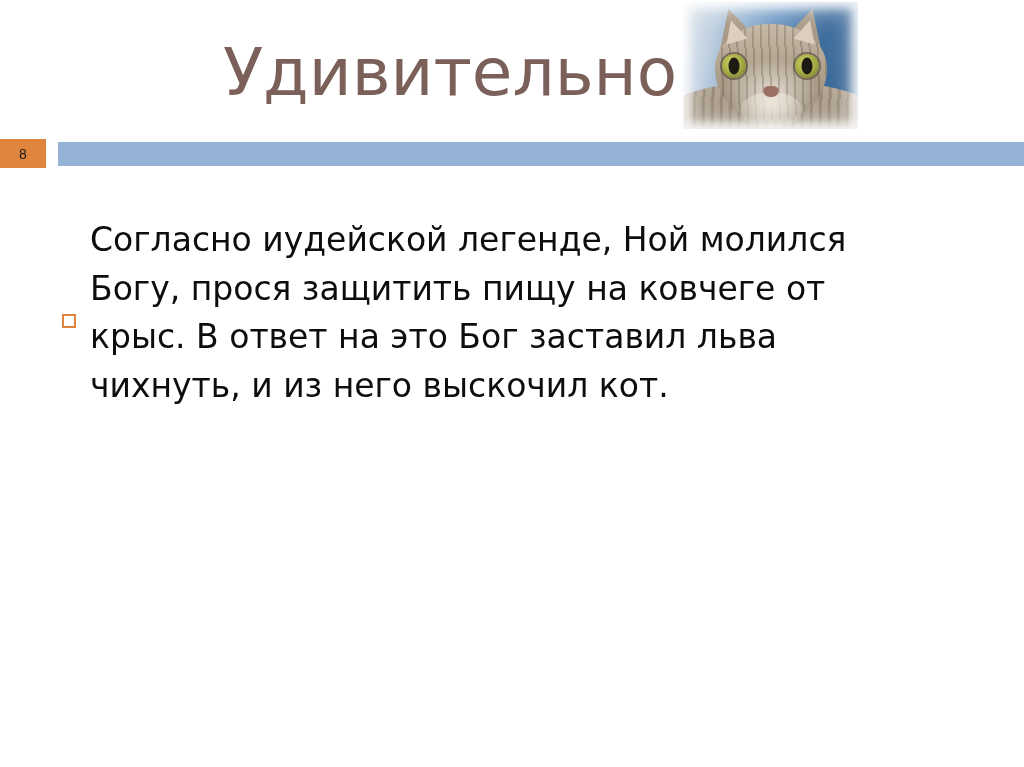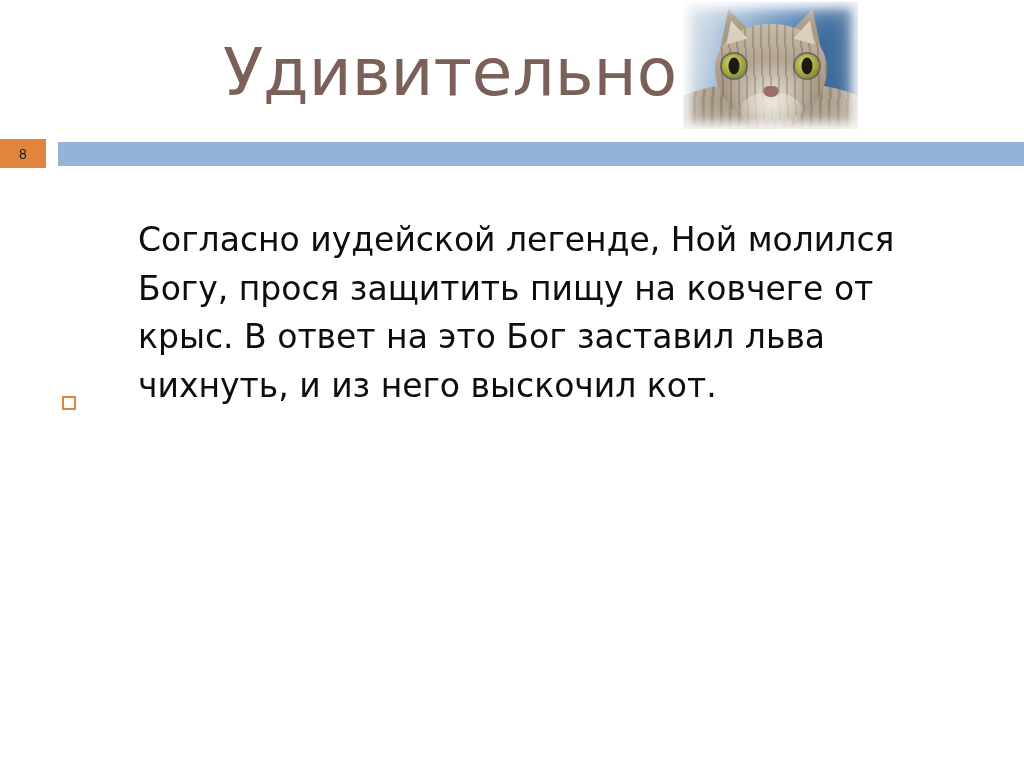--- a/index.html
+++ b/index.html
@@ -194,23 +194,22 @@
 
   
   #body-content {
     position: absolute;
     left: 62px;
     top: 216px;
     width: 900px;
   }
   .bullet-row {
     display: flex;
-    align-items: flex-end;
+    align-items: center;
     margin-bottom: 18px;
-    gap: 48px;
   }
   .bullet-marker {
     flex: 0 0 auto;
     width: 14px;
     height: 14px;
     margin-top: 16px;
     margin-right: 14px;
     border: 2px solid #e1853e;
     background: transparent;
     box-sizing: border-box;

